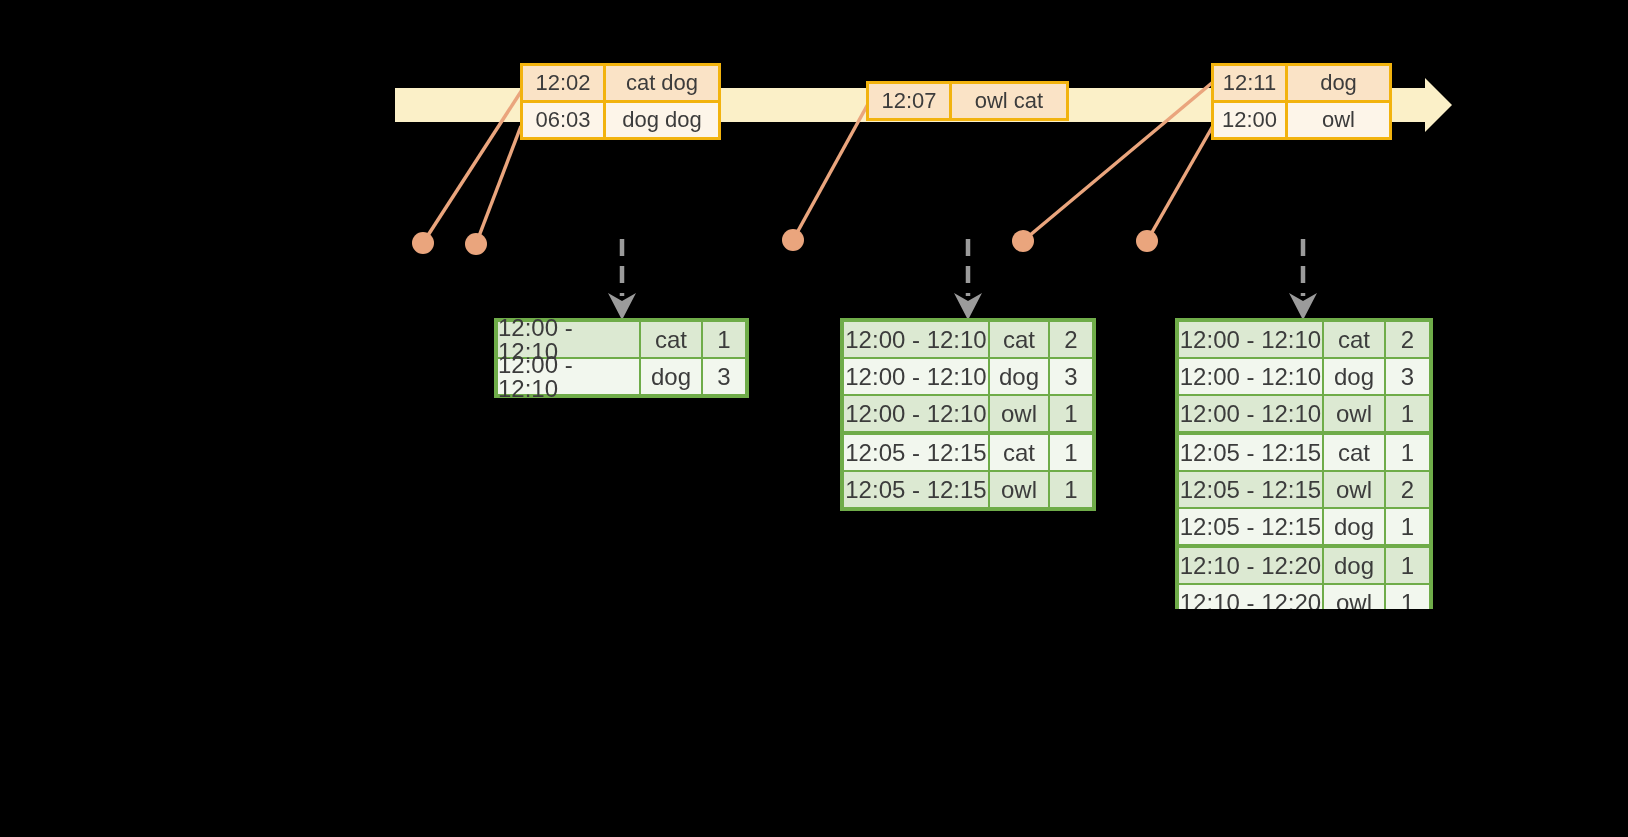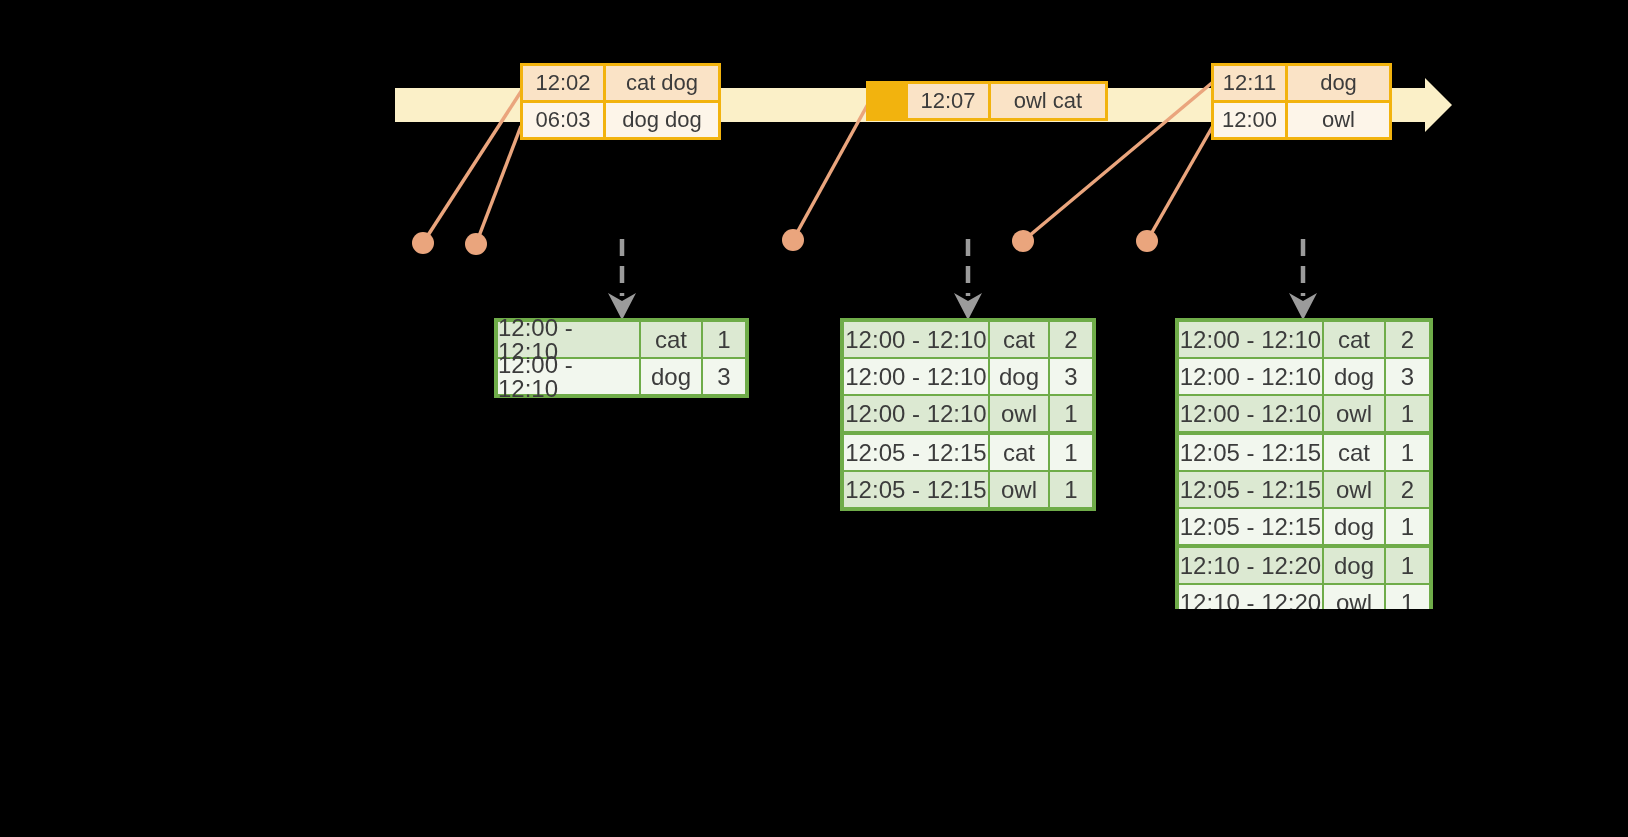--- a/index.html
+++ b/index.html
@@ -21,21 +21,21 @@
     overflow:hidden;font-family:Liberation Sans, sans-serif;border-radius:23px;
   }
   .band{position:absolute;left:395px;top:88px;width:1032px;height:34px;background:var(--timeline-band);}
   .overlay{position:absolute;left:0;top:0;width:1628px;height:837px;}
 
   .event-table{
     position:absolute;display:grid;gap:3px;
     background:var(--event-border);border:3px solid var(--event-border);
   }
   #et0{left:520px;top:63px;grid-template-columns:80px 112px;}
-  #et1{left:866px;top:81px;grid-template-columns:80px 114px;padding-left:39px;}
+  #et1{left:866px;top:81px;grid-template-columns:80px 114px;}
   #et2{left:1211px;top:63px;grid-template-columns:71px 101px;}
   .ecell{
     height:34px;display:flex;align-items:center;justify-content:center;
     background:var(--event-row-light);color:var(--text);font-size:22px;line-height:1;
   }
   .ecell.dark{background:var(--event-row-dark);}
 
   .result-table{
     position:absolute;display:flex;flex-direction:column;gap:4px;
     background:var(--result-border);border:4px solid var(--result-border);

